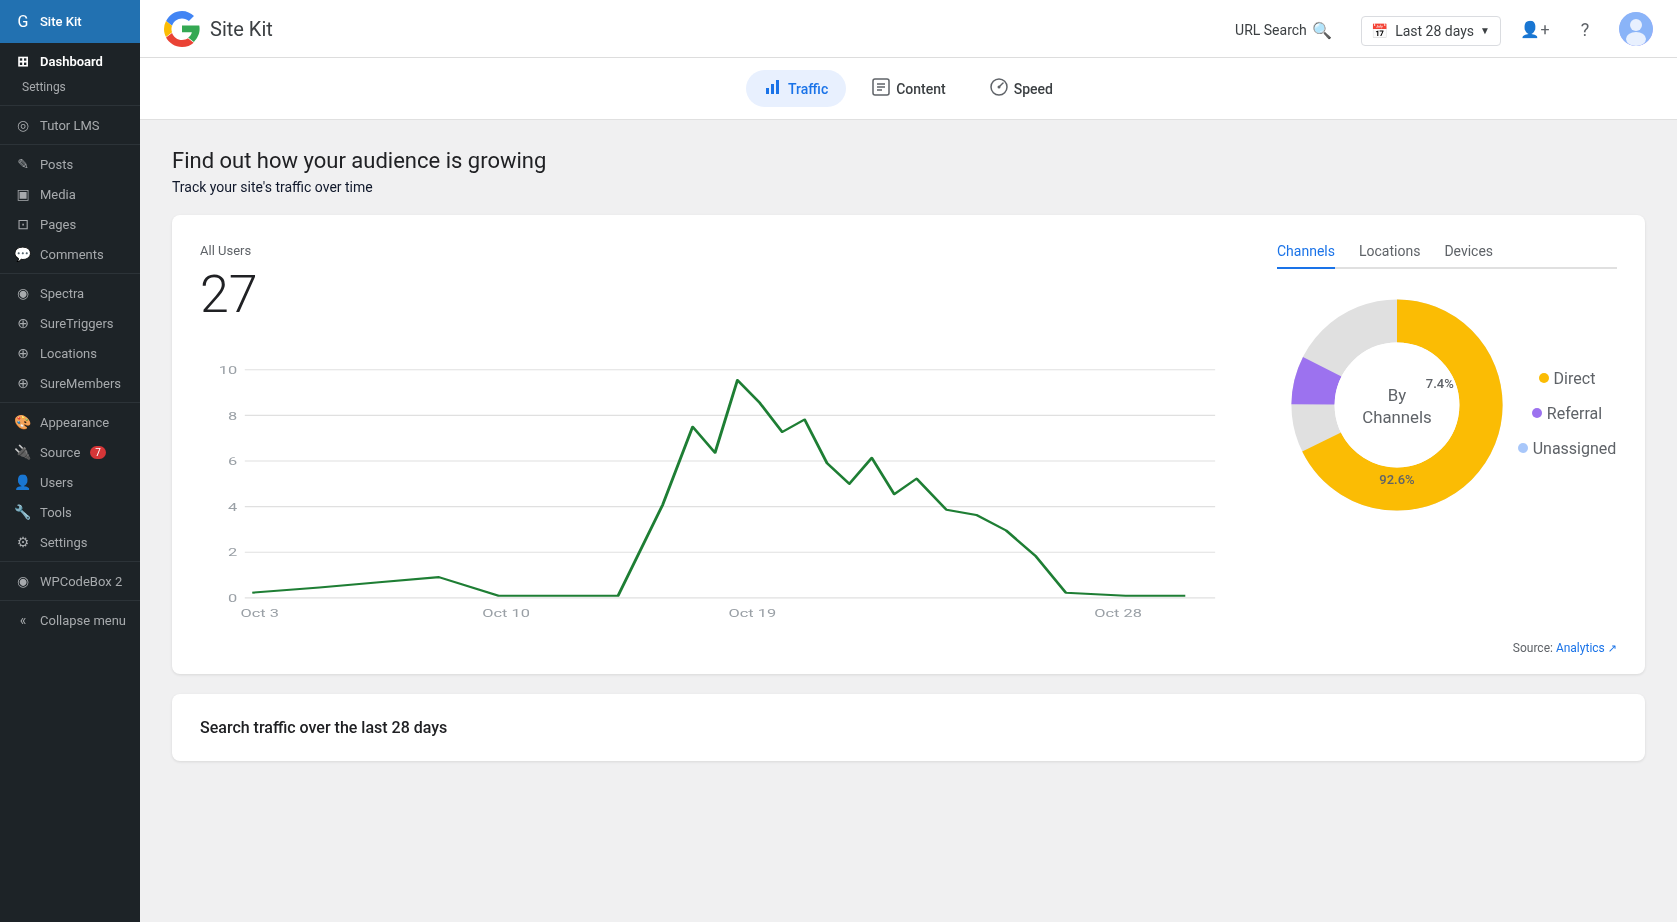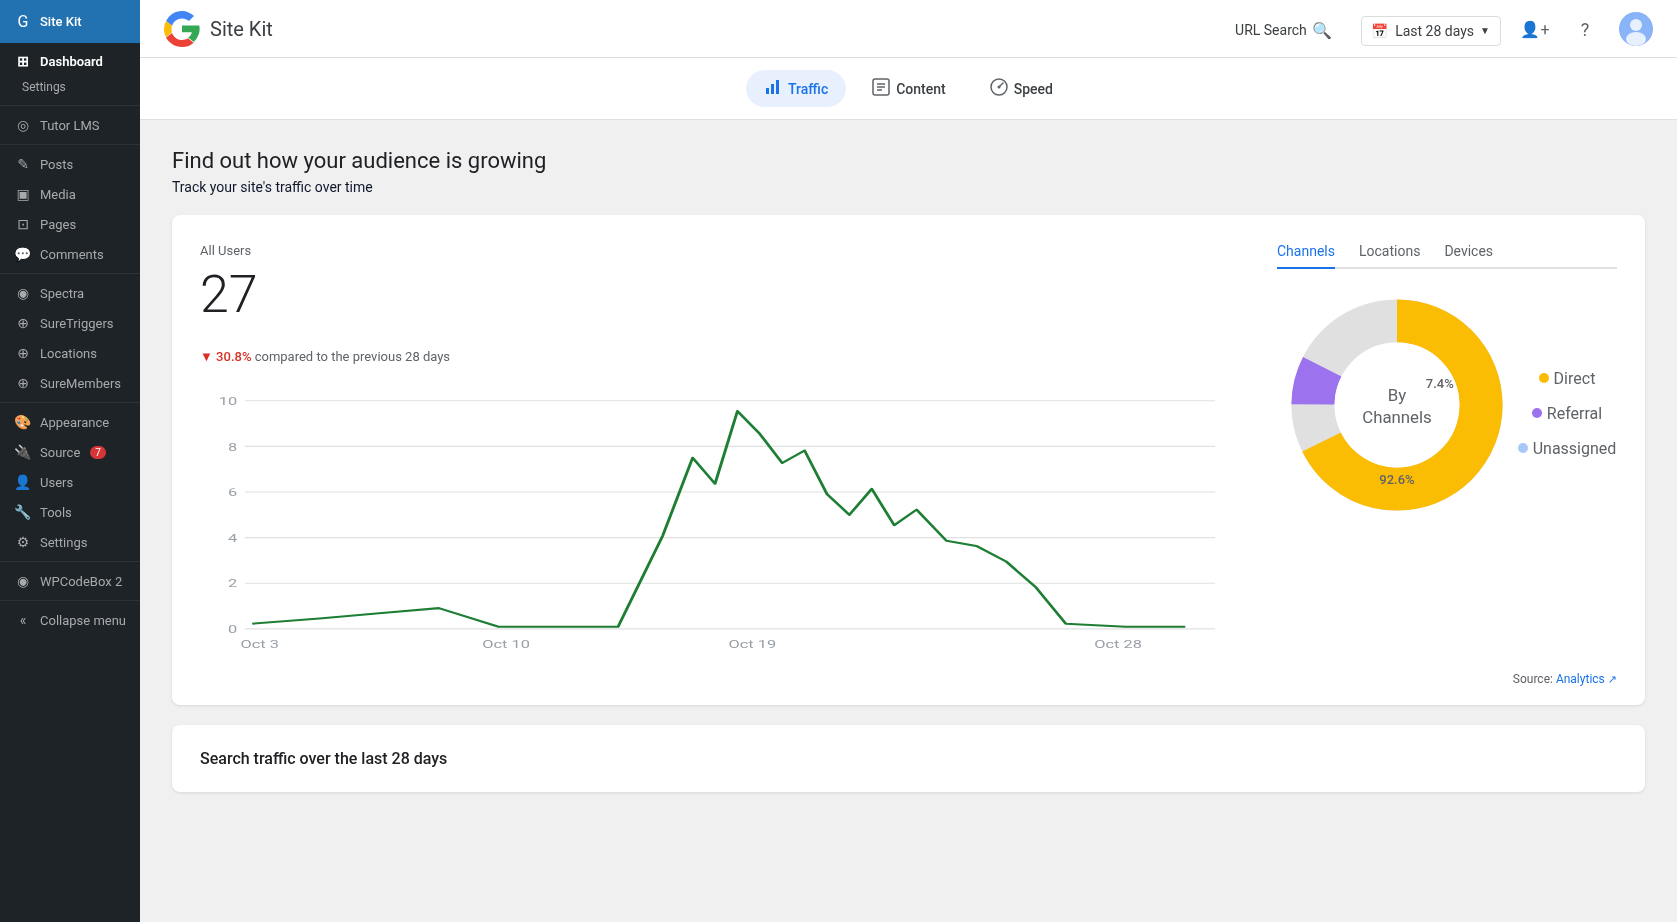--- a/index.html
+++ b/index.html
@@ -468,24 +468,20 @@
 
     <h1 class="page-heading">Find out how your audience is growing</h1>
     <p class="page-subheading">Track your site's traffic over time</p>
 
     <div class="card">
       <div class="card-inner">
 
         <div class="chart-section">
           <div class="all-users-label">All Users</div>
           <div class="users-count">27</div>
-          <div class="change-badge">
-            <span class="change-down">▼ 30.8%</span>
-            <span>compared to the previous 28 days</span>
-          </div>
 
           <div class="line-chart-wrap">
             <svg class="chart-svg" viewBox="0 0 700 270" preserveAspectRatio="none">
 
               <line x1="30" y1="20" x2="680" y2="20" stroke="#e0e0e0" stroke-width="1"></line>
               <line x1="30" y1="64" x2="680" y2="64" stroke="#e0e0e0" stroke-width="1"></line>
               <line x1="30" y1="108" x2="680" y2="108" stroke="#e0e0e0" stroke-width="1"></line>
               <line x1="30" y1="152" x2="680" y2="152" stroke="#e0e0e0" stroke-width="1"></line>
               <line x1="30" y1="196" x2="680" y2="196" stroke="#e0e0e0" stroke-width="1"></line>
               <line x1="30" y1="240" x2="680" y2="240" stroke="#e0e0e0" stroke-width="1"></line>

